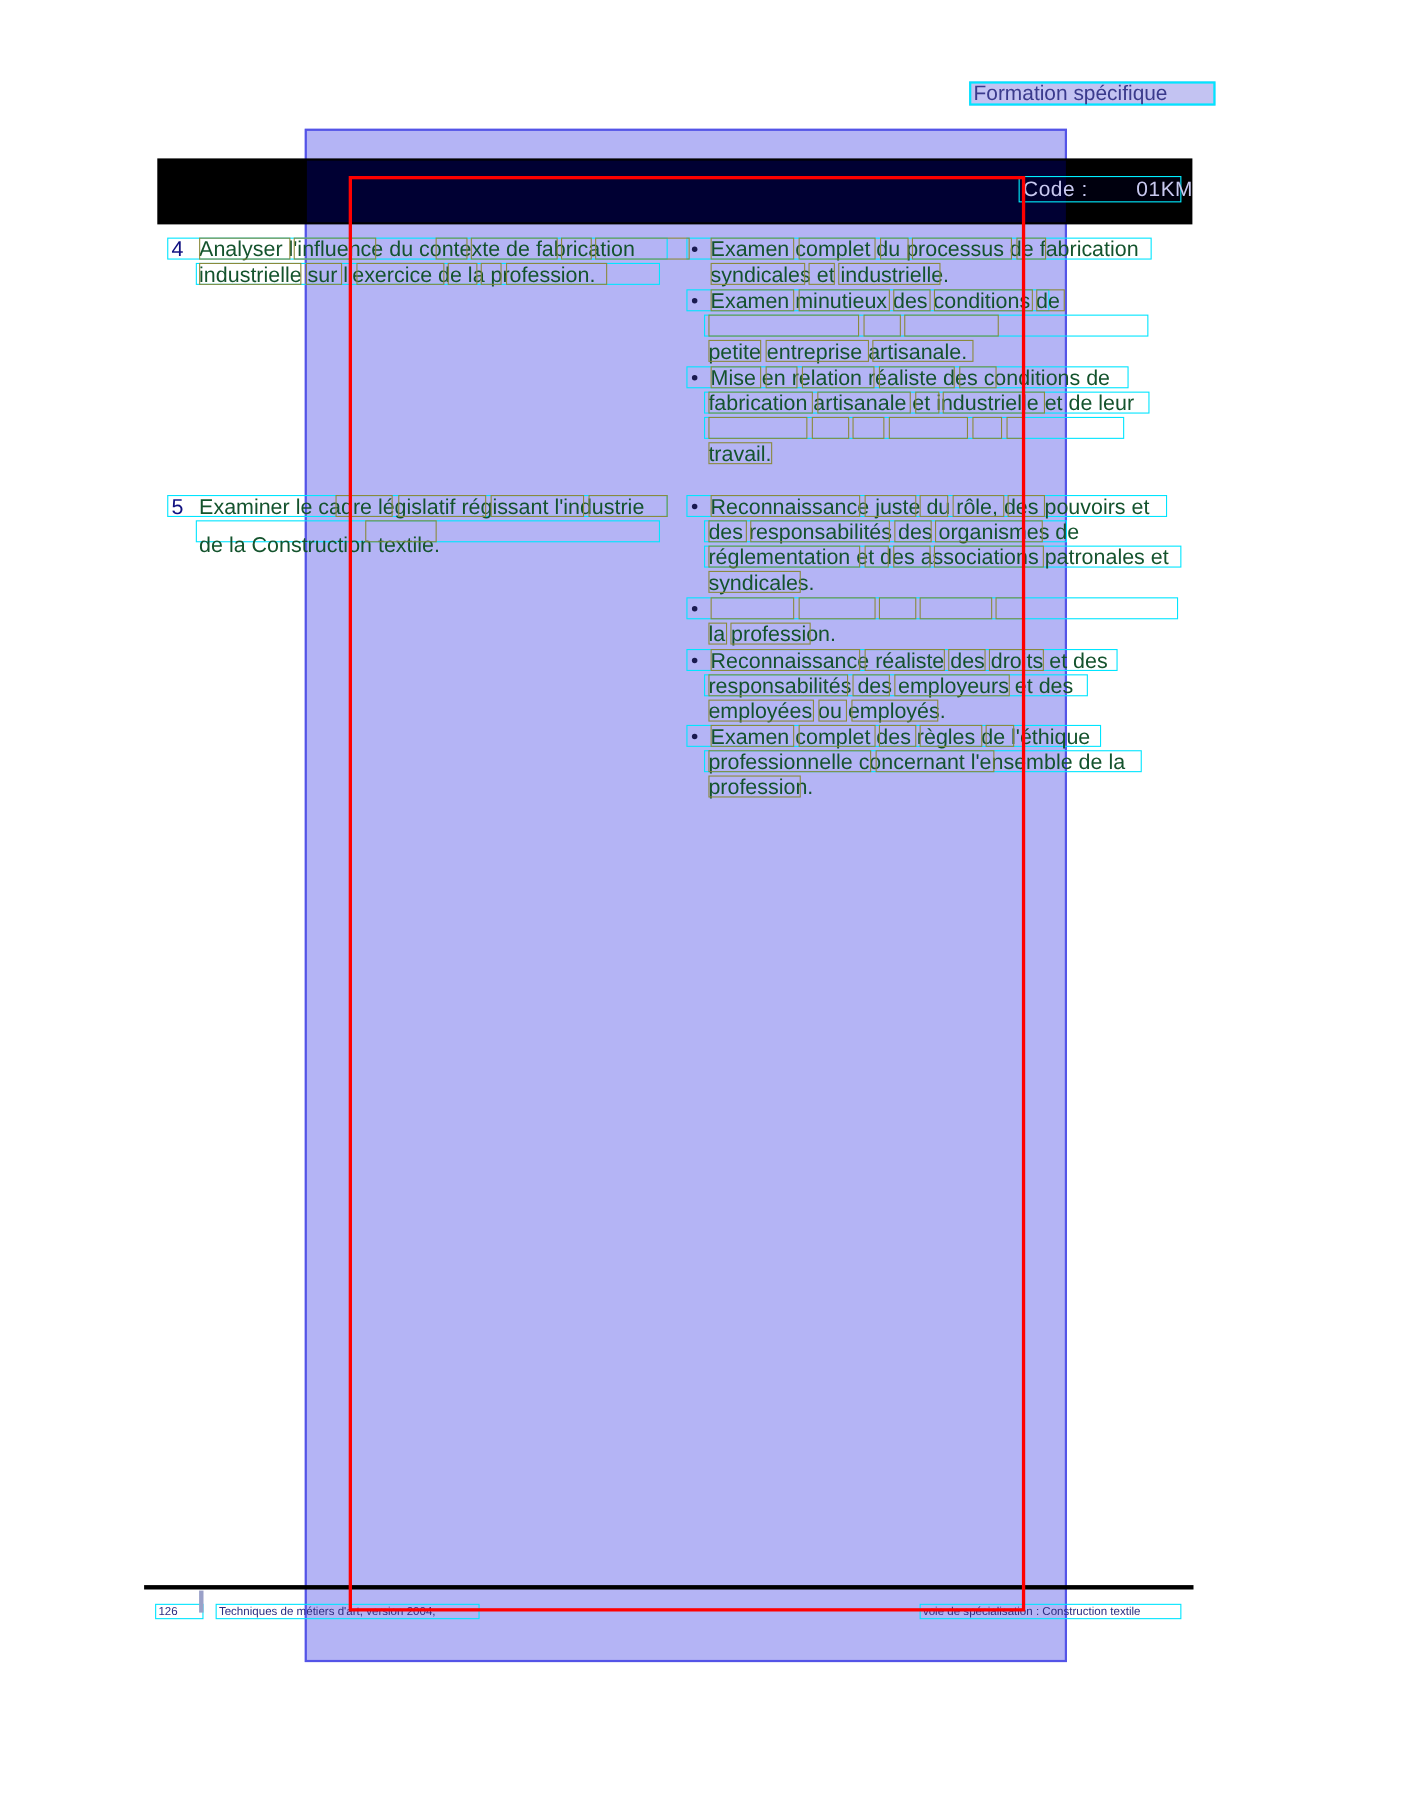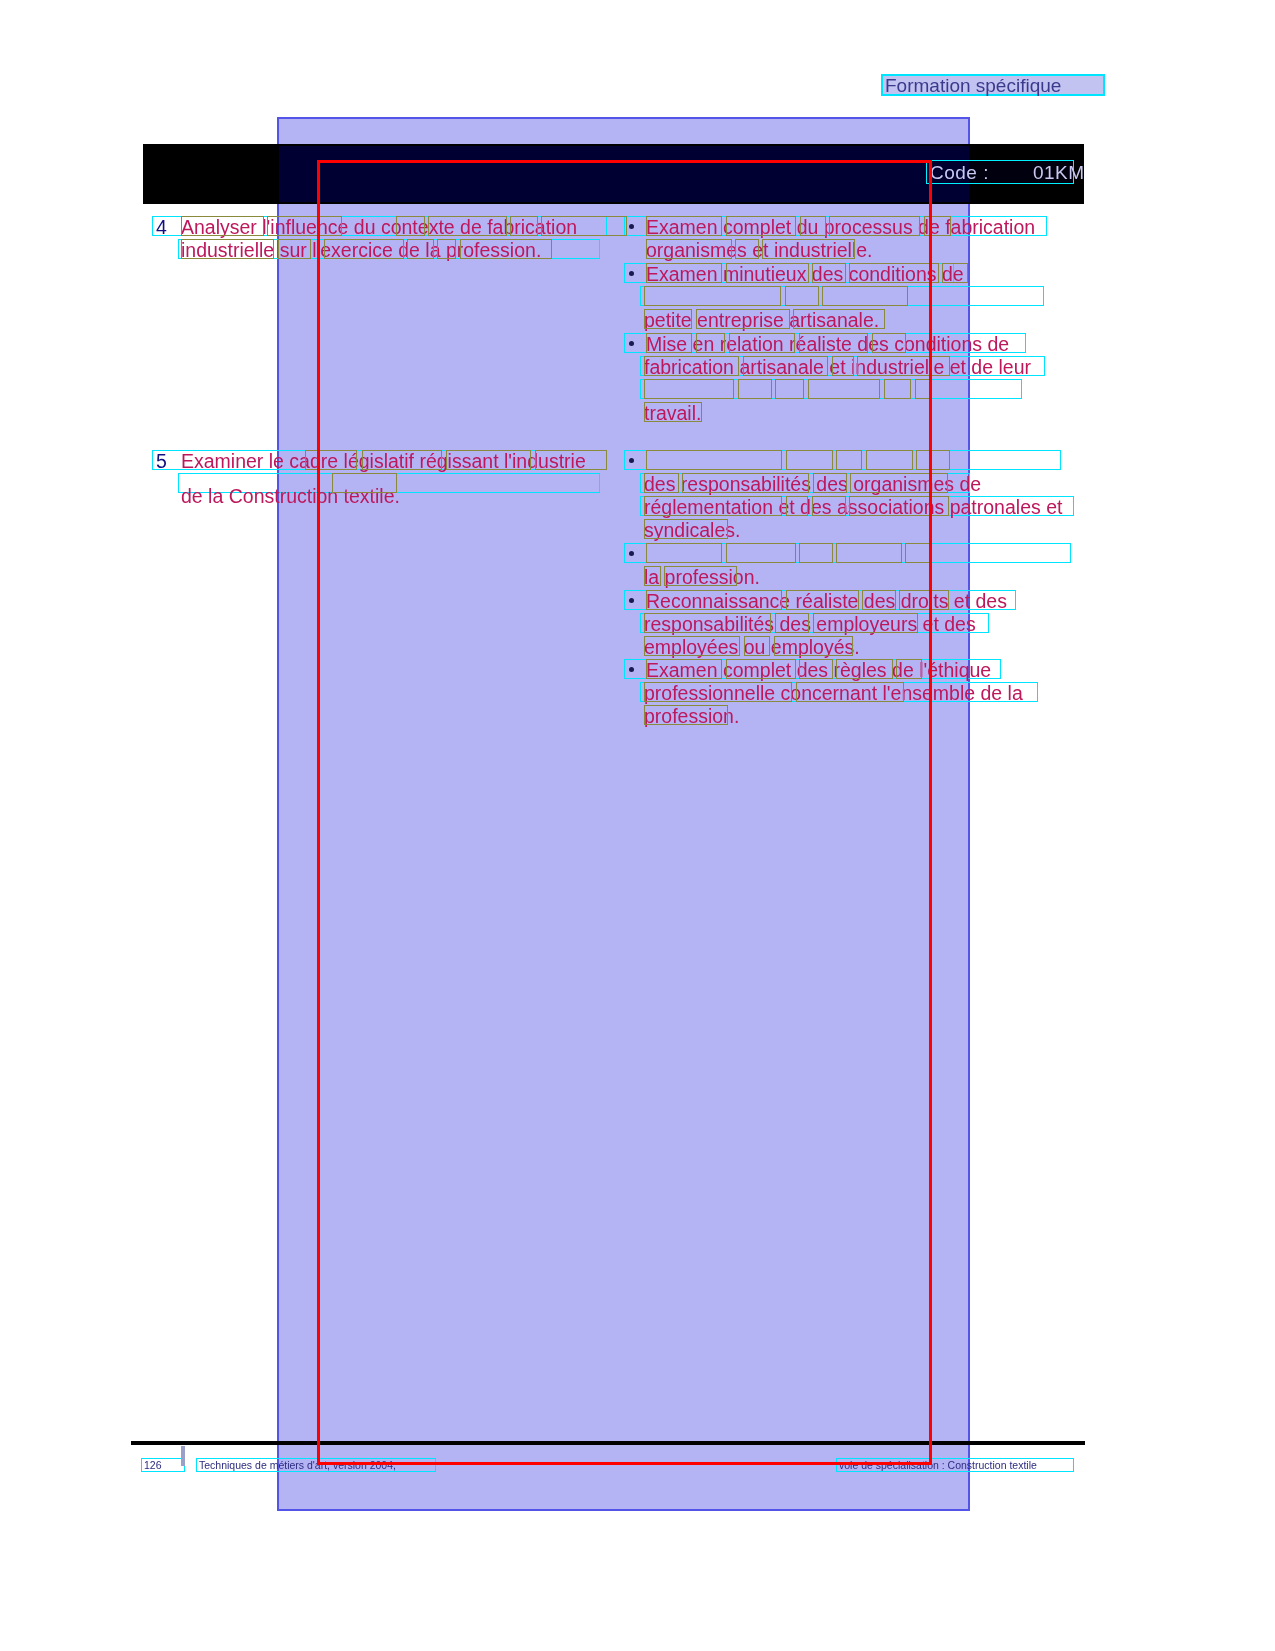--- a/index.html
+++ b/index.html
@@ -59,21 +59,21 @@
     background: rgba(0,0,40,0.35);
   }
   .code-box .cval { margin-left: 44px; }
 
   
   .doc-text {
     position: absolute;
     z-index: 6;
     font-size: 19.5px;
     line-height: 23px;
-    color: #be185d;
+    color: #14532d;
     white-space: nowrap;
   }
   .title-tag {
     position: absolute;
     z-index: 8;
     font-size: 19px;
     color: #3a3a8c;
     white-space: nowrap;
     background: #c3c3f2;
     border: 2px solid #00e5ff;
@@ -170,21 +170,21 @@
   <div class="word-box" style="left:181px; top:239px; width:93px; height:20px;"></div>
   <div class="word-box" style="left:278px; top:239px; width:33px; height:20px;"></div>
   <div class="word-box" style="left:324px; top:239px; width:80px; height:20px;"></div>
   <div class="word-box" style="left:407px; top:239px; width:27px; height:20px;"></div>
   <div class="word-box" style="left:437px; top:239px; width:19px; height:20px;"></div>
   <div class="word-box" style="left:460px; top:239px; width:92px; height:20px;"></div>
 
   <div class="line-box" style="left:624px; top:216px; width:423px; height:20px;"></div>
   <div class="bullet" style="left:629px; top:224px;"></div>
   <div class="doc-text" style="left:646px; top:216px;">Examen complet du processus de fabrication</div>
-  <div class="doc-text" style="left:646px; top:239px;">organismes et industrielle.</div>
+  <div class="doc-text" style="left:646px; top:239px;">syndicales et industrielle.</div>
   <div class="word-box" style="left:646px; top:216px; width:76px; height:20px;"></div>
   <div class="word-box" style="left:726px; top:216px; width:70px; height:20px;"></div>
   <div class="word-box" style="left:800px; top:216px; width:26px; height:20px;"></div>
   <div class="word-box" style="left:829px; top:216px; width:91px; height:20px;"></div>
   <div class="word-box" style="left:924px; top:216px; width:27px; height:20px;"></div>
   <div class="word-box" style="left:646px; top:239px; width:86px; height:20px;"></div>
   <div class="word-box" style="left:735px; top:239px; width:24px; height:20px;"></div>
   <div class="word-box" style="left:762px; top:239px; width:93px; height:20px;"></div>
 
   <div class="line-box" style="left:624px; top:263px; width:330px; height:20px;"></div>
@@ -238,20 +238,21 @@
   <div class="word-box" style="left:305px; top:450px; width:52px; height:20px;"></div>
   <div class="word-box" style="left:362px; top:450px; width:80px; height:20px;"></div>
   <div class="word-box" style="left:446px; top:450px; width:85px; height:20px;"></div>
   <div class="word-box" style="left:535px; top:450px; width:72px; height:20px;"></div>
   <div class="word-box" style="left:332px; top:473px; width:65px; height:20px;"></div>
 
   <div class="line-box" style="left:624px; top:450px; width:437px; height:20px;"></div>
   <div class="line-box" style="left:640px; top:473px; width:330px; height:20px;"></div>
   <div class="line-box" style="left:640px; top:496px; width:434px; height:20px;"></div>
   <div class="bullet" style="left:629px; top:458px;"></div>
+  <div class="doc-text" style="left:646px; top:450px;">Reconnaissance juste du rôle, des pouvoirs et</div>
   <div class="doc-text" style="left:644px; top:473px;">des responsabilités des organismes de</div>
   <div class="doc-text" style="left:644px; top:496px;">réglementation et des associations patronales et</div>
   <div class="doc-text" style="left:644px; top:519px;">syndicales.</div>
   <div class="word-box" style="left:646px; top:450px; width:136px; height:20px;"></div>
   <div class="word-box" style="left:786px; top:450px; width:47px; height:20px;"></div>
   <div class="word-box" style="left:836px; top:450px; width:26px; height:20px;"></div>
   <div class="word-box" style="left:866px; top:450px; width:47px; height:20px;"></div>
   <div class="word-box" style="left:916px; top:450px; width:34px; height:20px;"></div>
   <div class="word-box" style="left:644px; top:473px; width:35px; height:20px;"></div>
   <div class="word-box" style="left:682px; top:473px; width:127px; height:20px;"></div>

